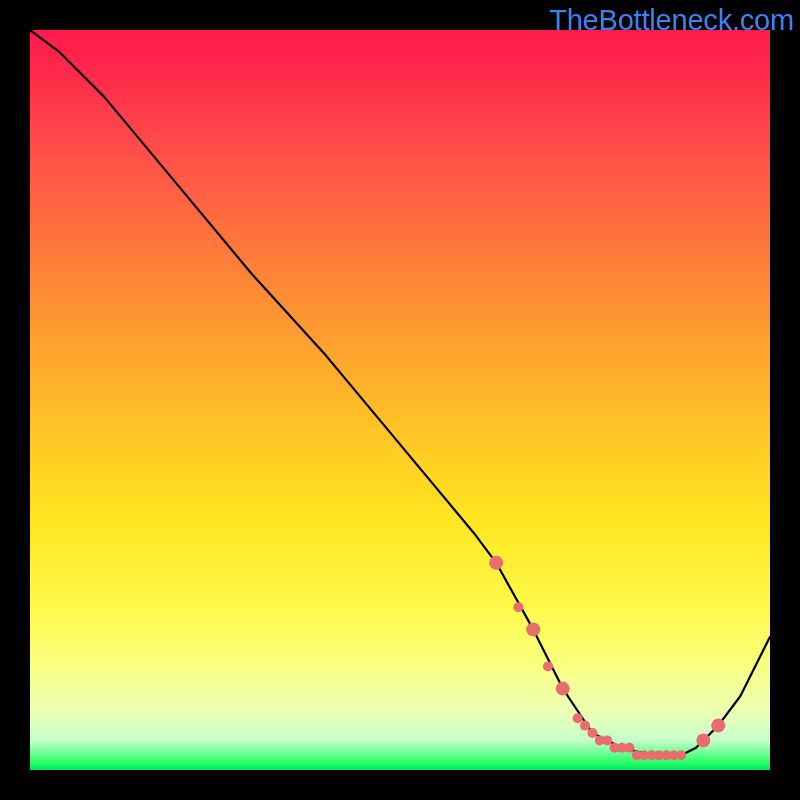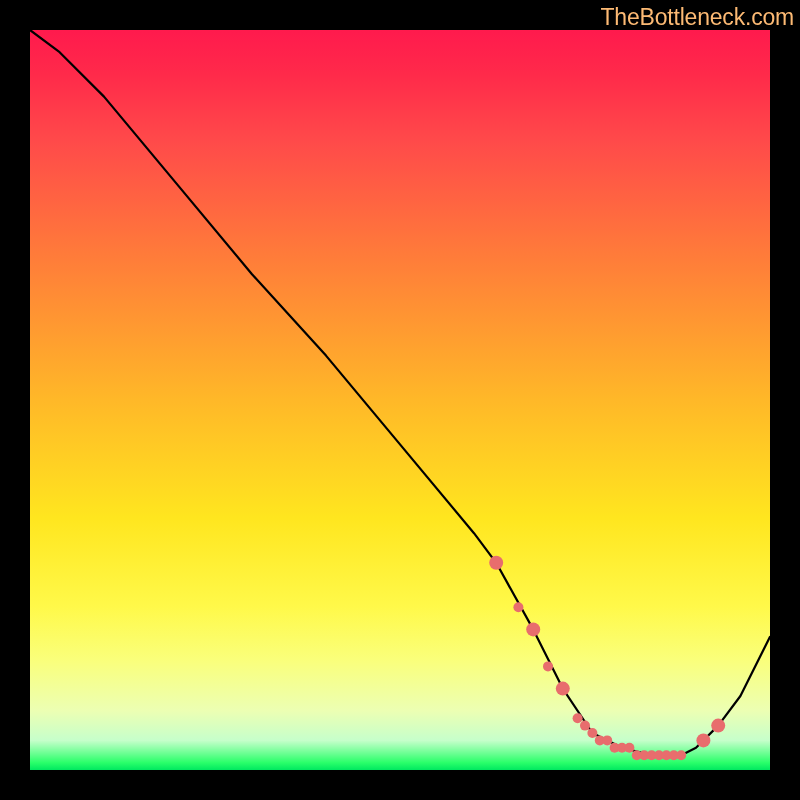--- a/index.html
+++ b/index.html
@@ -38,22 +38,22 @@
       #ecffb3 92%,
       #c6ffcb 96%,
       #2aff6a 99%,
       #00e860 100%
     );
   }
   .attribution {
     position: absolute;
     top: 4px;
     right: 6px;
-    color: #fdba74;
-    font-size: 23px;
+    color: #3b82f6;
+    font-size: 29px;
     font-weight: 500;
     letter-spacing: -0.2px;
     white-space: nowrap;
   }
   svg.overlay {
     position: absolute;
     left: 0;
     top: 0;
     width: 740px;
     height: 740px;

